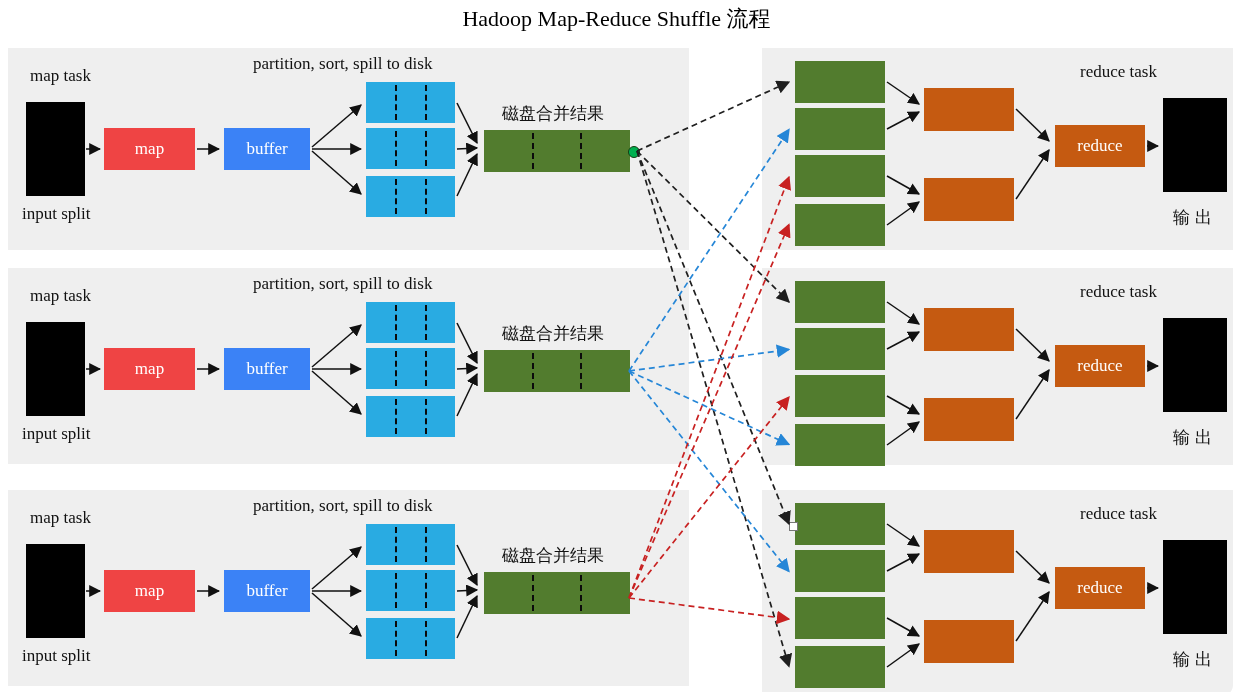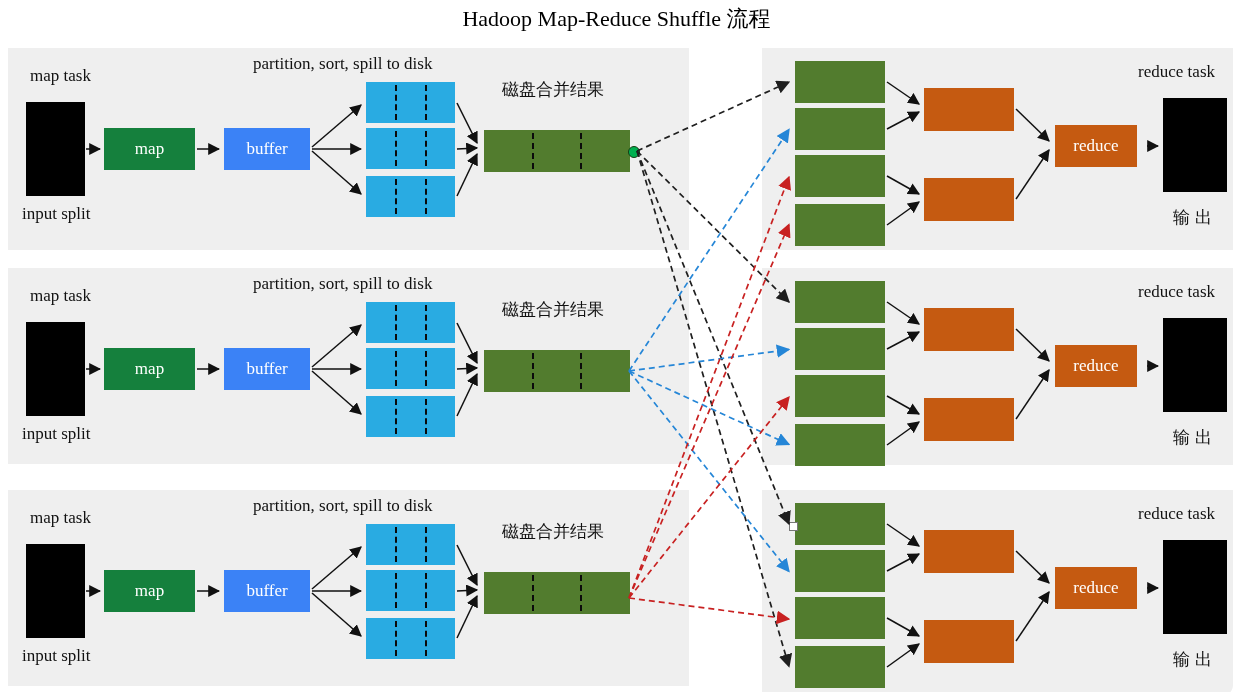--- a/index.html
+++ b/index.html
@@ -14,40 +14,40 @@
 
   .lbl{position:absolute;font-size:17px;white-space:nowrap;}
 
   
   .map-panel{left:8px;width:681px;}
   .task-lbl{left:22px;top:18px;}
   .input-box{position:absolute;left:18px;top:54px;width:59px;height:94px;background:#000;}
   .input-lbl{left:14px;top:156px;text-align:center;}
   .flowbox{position:absolute;display:flex;align-items:center;justify-content:center;
     color:#fff;font-size:17px;}
-  .map-box{left:96px;top:80px;width:91px;height:42px;background:#15803d;}
+  .map-box{left:96px;top:80px;width:91px;height:42px;background:#ef4444;}
   .buffer-box{left:216px;top:80px;width:86px;height:42px;background:#3b82f6;}
   .spill-lbl{left:245px;top:6px;width:225px;}
   .bluebox{position:absolute;left:358px;width:89px;height:41px;background:#29abe2;}
   .bb1{top:34px;} .bb2{top:80px;} .bb3{top:128px;}
   .mergebox{position:absolute;left:476px;top:82px;width:146px;height:42px;background:#527c2e;}
-  .merge-lbl{left:455px;top:30px;width:180px;text-align:center;}
+  .merge-lbl{left:455px;top:54px;width:180px;text-align:center;}
   .vd{position:absolute;top:3px;bottom:3px;border-left:2px dashed #0b0b0b;}
   .v1{left:33%;} .v2{left:66%;}
   .dot{position:absolute;left:620px;top:98px;width:10px;height:10px;border-radius:50%;
     background:#00b050;border:1px solid #143d14;}
 
   
   .reduce-panel{left:762px;width:471px;}
-  .rtask-lbl{left:318px;top:14px;width:135px;text-align:right;}
+  .rtask-lbl{left:318px;top:14px;width:135px;text-align:left;}
   .rgreen{position:absolute;left:33px;width:90px;height:42px;background:#527c2e;}
   .rg1{top:13px;} .rg2{top:60px;} .rg3{top:107px;} .rg4{top:156px;}
   .morange{position:absolute;left:162px;width:90px;height:43px;background:#c55a11;}
   .mo1{top:40px;} .mo2{top:130px;}
-  .reduce-box{left:293px;top:77px;width:82px;height:42px;background:#c55a11;}
+  .reduce-box{left:293px;top:77px;width:90px;height:42px;background:#c55a11;}
   .output-box{position:absolute;left:401px;top:50px;width:64px;height:94px;background:#000;}
   .output-lbl{left:393px;top:158px;width:80px;text-align:center;letter-spacing:5px;}
   .artifact{position:absolute;left:27px;top:32px;width:7px;height:7px;background:#fff;border:1px solid #777;}
 
   #overlay{position:absolute;left:0;top:0;pointer-events:none;}
 </style>
 </head>
 <body>
 
 <svg width="0" height="0" style="position:absolute">

